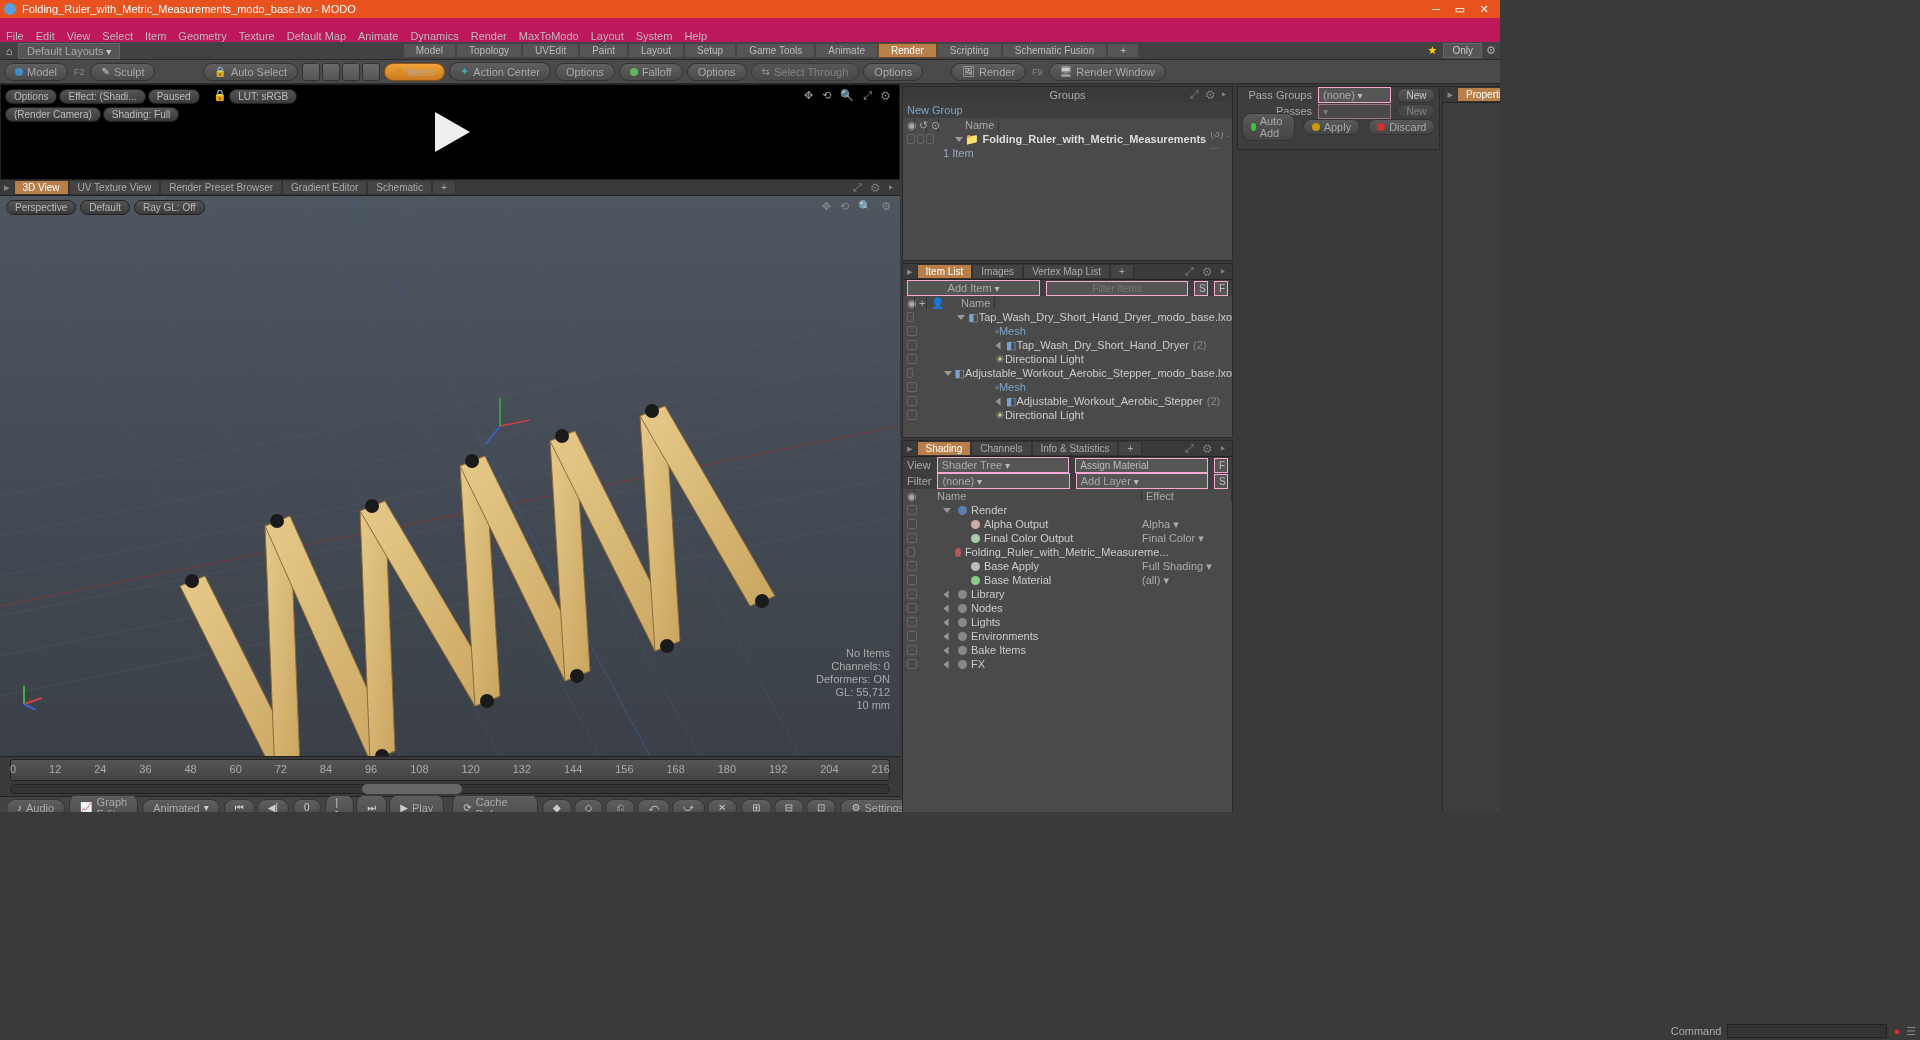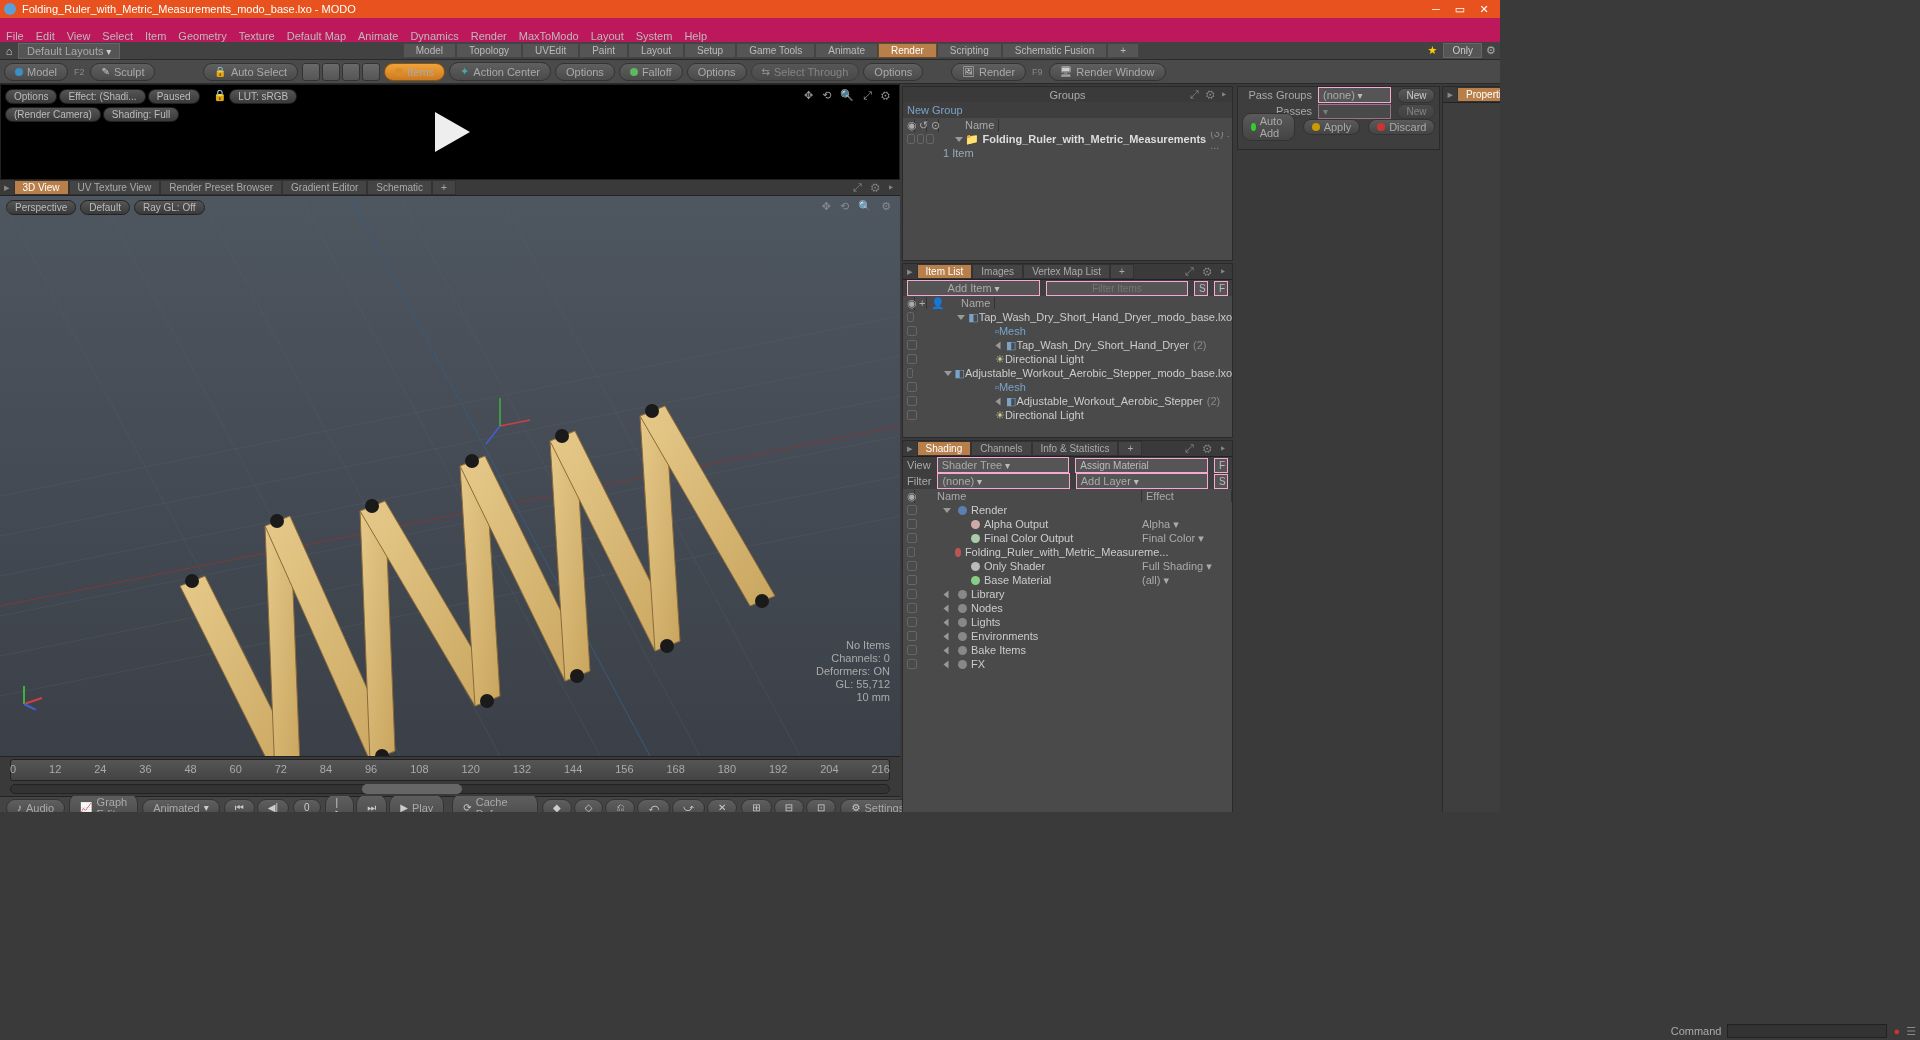--- a/index.html
+++ b/index.html
@@ -41,21 +41,21 @@
 
 .tabstrip { background:#3a3a3a; height:16px; display:flex; align-items:center; gap:0; border-bottom:1px solid #222; position:relative; }
 .tabstrip .tab { background:#444; border:1px solid #333; padding:1px 8px; font-size:10px; color:#aaa; cursor:pointer; }
 .tabstrip .tab.active { background:#b87f4a; color:#fff; }
 .tabstrip .icons { margin-left:auto; color:#888; letter-spacing:3px; padding-right:4px; }
 
 .viewport { background:linear-gradient(#4e5660,#3b4048); flex:1; position:relative; overflow:hidden; }
 .vpbar { position:absolute; top:4px; left:6px; display:flex; gap:4px; }
 .vpicn2 { position:absolute; top:4px; right:6px; color:#888; letter-spacing:3px; }
 .axis { position:absolute; left:18px; bottom:46px; width:28px; height:28px; }
-.stats { position:absolute; right:10px; bottom:52px; text-align:right; color:#bb8f3a; font-size:10px; line-height:13px; }
+.stats { position:absolute; right:10px; bottom:44px; text-align:right; color:#bb8f3a; font-size:10px; line-height:13px; }
 .ruler3d { position:absolute; left:160px; top:200px; width:640px; height:380px; }
 
 .timeline { height:40px; background:#3a3a3a; border-top:1px solid #222; position:relative; }
 .timeline .track { position:absolute; left:10px; right:10px; top:2px; height:22px; background:linear-gradient(#555,#444); border:1px solid #222; border-radius:3px; }
 .timeline .ticks { position:absolute; left:10px; right:10px; top:6px; display:flex; justify-content:space-between; font-size:9px; color:#bbb; }
 .timeline .scrub { position:absolute; left:10px; right:10px; bottom:2px; height:10px; background:#333; border:1px solid #222; border-radius:5px; }
 .timeline .scrub .thumb { position:absolute; left:40%; top:-1px; height:10px; width:100px; background:#666; border-radius:5px; }
 .timeline .mark { position:absolute; left:40%; bottom:3px; font-size:9px; color:#888; }
 
 .bottombar { height:22px; background:#444; display:flex; align-items:center; gap:4px; padding:0 6px; border-top:1px solid #222; }
@@ -524,21 +524,21 @@
             <span style="width:8px;display:inline-block"></span>
             <span style="width:9px;height:9px;border-radius:50%;background:#b55;display:inline-block;margin:0 4px"></span>
             <span style="flex:1;color:#ccc">Folding_Ruler_with_Metric_Measureme...</span>
             <span style="width:90px;color:#aaa"></span>
           </div>
           <div class="treerow">
             <span class="eye"></span>
             <span style="width:40px"></span>
             <span style="width:8px;display:inline-block"></span>
             <span style="width:9px;height:9px;border-radius:50%;background:#bbb;display:inline-block;margin:0 4px"></span>
-            <span style="flex:1;color:#ccc">Only Shader</span>
+            <span style="flex:1;color:#ccc">Base Apply</span>
             <span style="width:90px;color:#aaa">Full Shading ▾</span>
           </div>
           <div class="treerow">
             <span class="eye"></span>
             <span style="width:40px"></span>
             <span style="width:8px;display:inline-block"></span>
             <span style="width:9px;height:9px;border-radius:50%;background:#8c8;display:inline-block;margin:0 4px"></span>
             <span style="flex:1;color:#ccc">Base Material</span>
             <span style="width:90px;color:#aaa">(all) ▾</span>
           </div>

